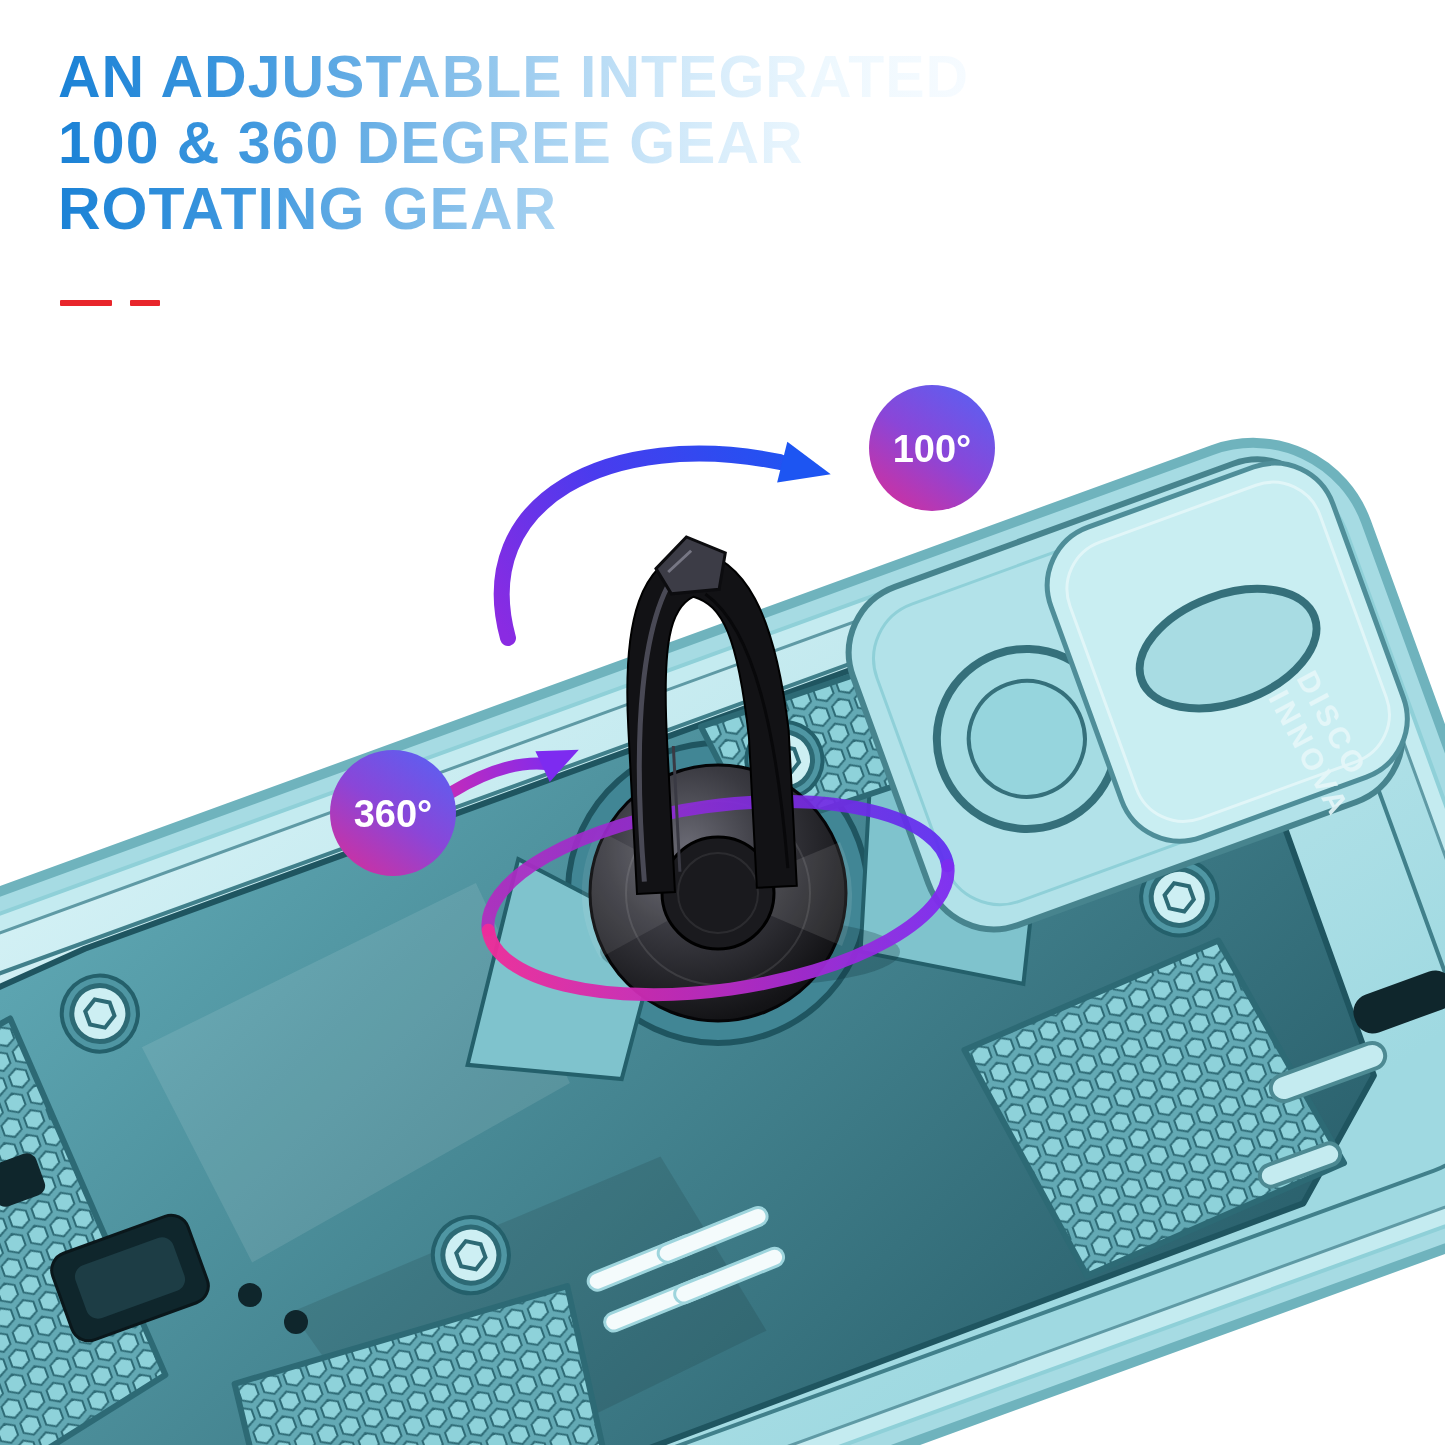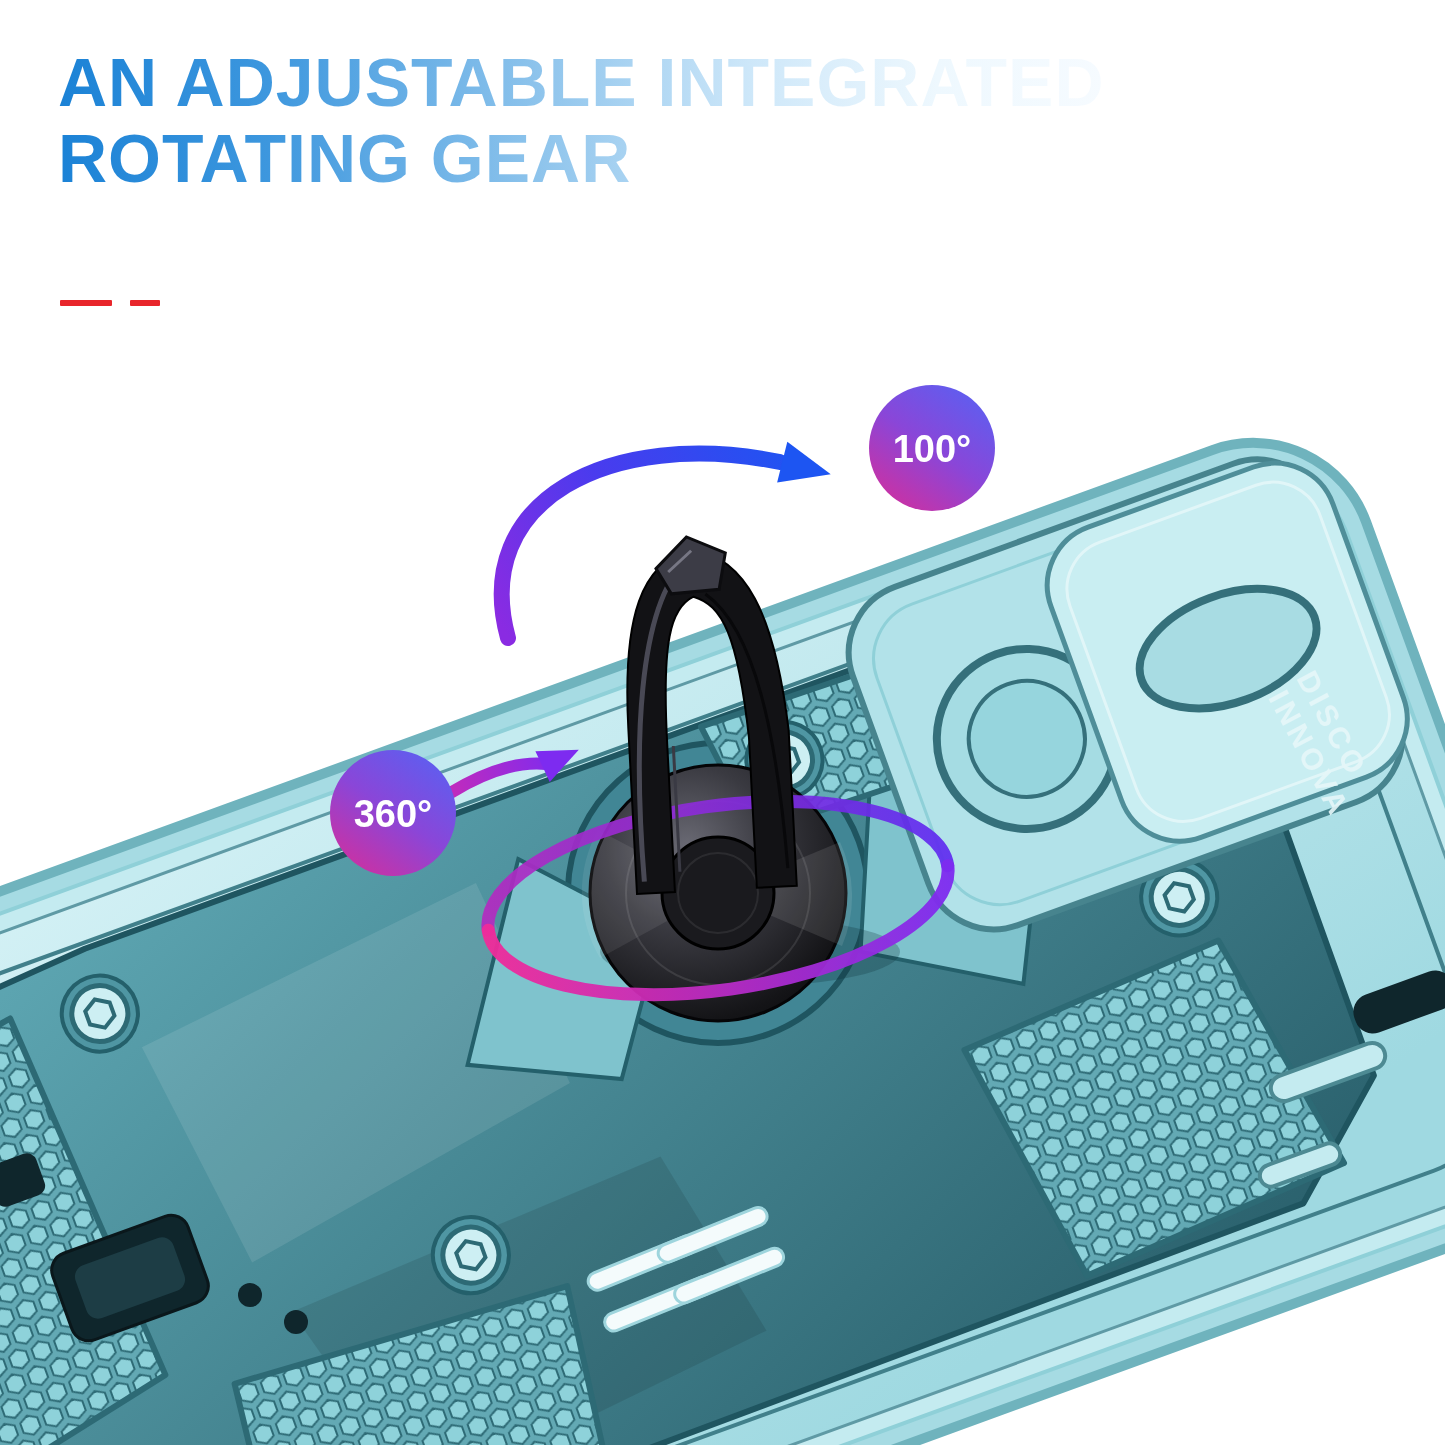--- a/index.html
+++ b/index.html
@@ -2,40 +2,41 @@
 <html><head>
 <meta charset="utf-8">
 <style>
   html,body{margin:0;padding:0;background:#fff;}
   .stage{
     position:relative;width:1445px;height:1445px;background:#ffffff;
     overflow:hidden;font-family:"Liberation Sans",sans-serif;
   }
   .heading{
     position:absolute;left:58px;top:44px;z-index:5;
-    font-weight:700;font-size:68px;line-height:1.12;letter-spacing:1px;
+    font-weight:700;font-size:59px;line-height:1.12;letter-spacing:1px;
     background:linear-gradient(90deg,#1b82d6 0%,#3d97de 20%,#8ec4ec 46%,#cde7f9 66%,#eef8fe 84%,#f6fbff 100%);
     -webkit-background-clip:text;background-clip:text;
     color:transparent;
   }
   .heading-line{white-space:nowrap;}
   .red-dashes{position:absolute;left:60px;top:300px;display:flex;gap:18px;z-index:5;}
   .dash{height:6px;background:#e8262b;border-radius:1px;display:inline-block;}
   .dash-long{width:52px;}
   .dash-short{width:30px;}
   svg{position:absolute;left:0;top:0;}
   svg text{font-family:"Liberation Sans",sans-serif;}
 </style>
 </head>
 <body>
 
 <div class="stage">
 
   <div class="heading">
     <div class="heading-line">AN ADJUSTABLE INTEGRATED</div>
+    <div class="heading-line">100 &amp; 360 DEGREE GEAR</div>
     <div class="heading-line">ROTATING GEAR</div>
   </div>
   <div class="red-dashes">
     <span class="dash dash-long"></span>
     <span class="dash dash-short"></span>
   </div>
 
   <svg width="1445" height="1445" viewBox="0 0 1445 1445">
     <defs>
       <linearGradient id="caseFace" x1="0" y1="0" x2="0.6" y2="1">

